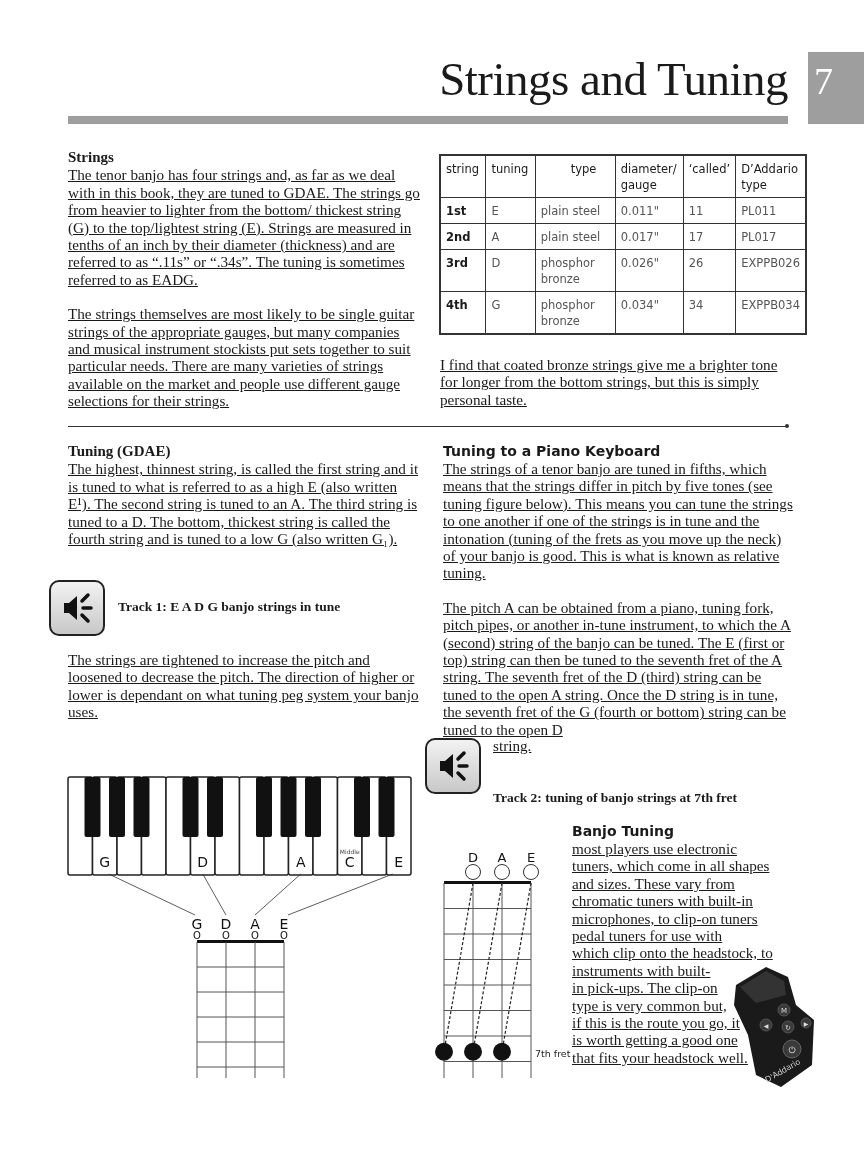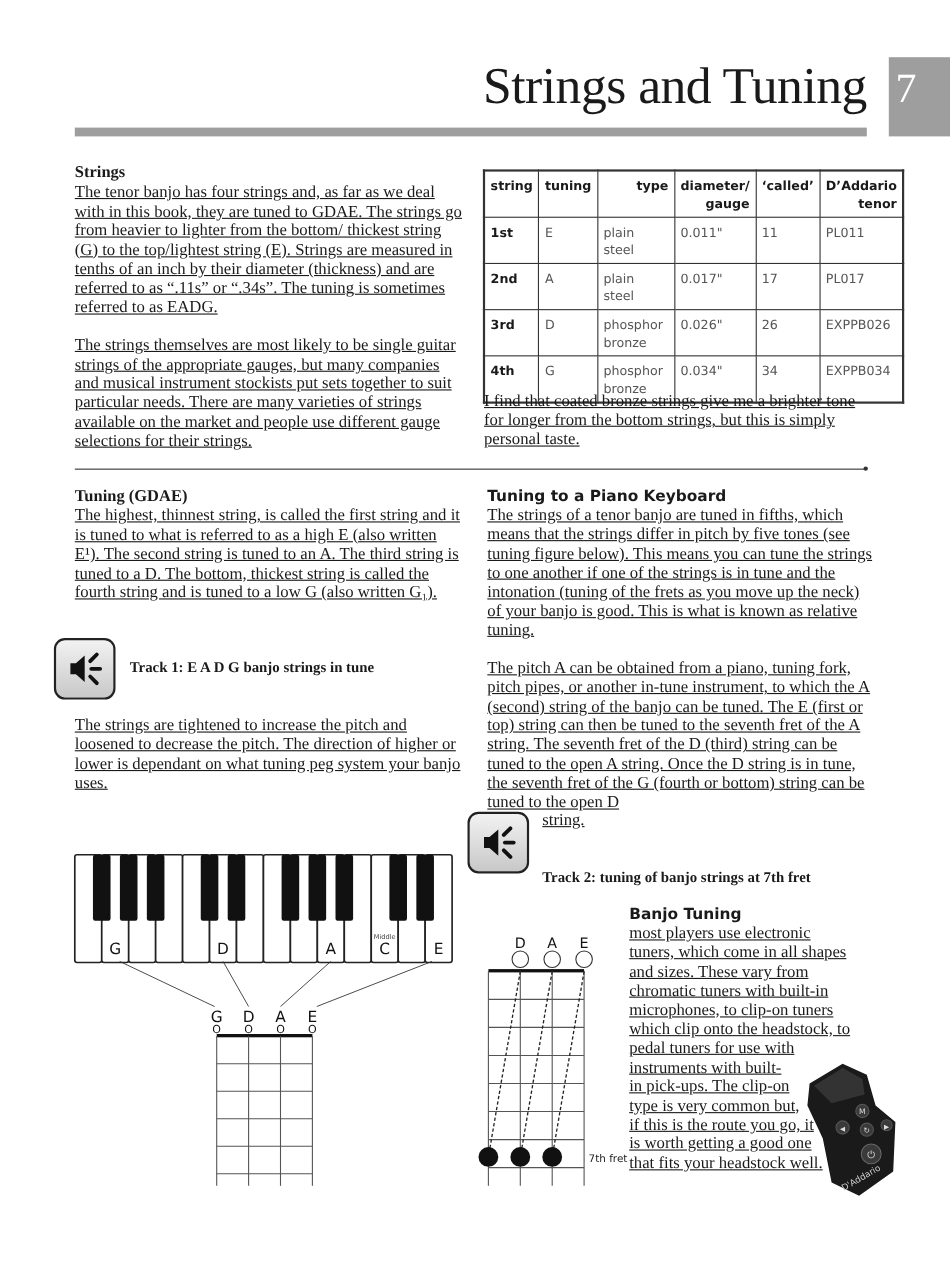--- a/index.html
+++ b/index.html
@@ -6,21 +6,21 @@
   body{width:864px;height:1150px;position:relative;overflow:hidden;font-family:"DejaVu Serif","Liberation Serif",serif;color:#1a1a1a;}
   .abs{position:absolute;}
   .title{right:76px;top:52px;font-family:Liberation Serif, serif;font-size:47px;color:#1a1a1a;letter-spacing:-0.5px;}
   .page-num-box{left:808px;top:52px;width:56px;height:72px;background:#9e9e9e;color:#fff;font-family:"Liberation Serif",serif;font-size:38px;text-align:left;padding-left:6px;box-sizing:border-box;line-height:58px;}
   .title-bar{left:68px;top:116px;width:720px;height:8px;background:#9e9e9e;}
   .body-text{font-family:"Liberation Serif",serif;font-size:15.2px;line-height:17.4px;color:#1a1a1a;text-decoration:underline;}
   .heading{font-family:"Liberation Serif",serif;font-weight:bold;font-size:15px;line-height:17.4px;}
   .sans-heading{font-family:"DejaVu Sans",sans-serif;font-weight:bold;font-size:14px;line-height:17px;}
   table.strings{border-collapse:collapse;font-family:"DejaVu Sans",sans-serif;font-size:11.5px;color:#555;}
   table.strings td,table.strings th{border:1px solid #333;padding:5px 5px 4px 5px;vertical-align:top;text-align:left;line-height:16px;}
-  table.strings th{color:#1a1a1a;font-weight:bold;text-align:right;}
+  table.strings th{color:#1a1a1a;font-weight:normal;}
   table.strings td.rowhead{color:#1a1a1a;font-weight:bold;}
   .divider{left:68px;top:426px;width:718px;height:1px;background:#333;}
   .divider-dot{left:785px;top:424px;width:4px;height:4px;background:#333;border-radius:50%;}
   .speaker{width:56px;height:56px;border:2px solid #222;border-radius:10px;background:linear-gradient(#f2f2f2,#c8c8c8);box-sizing:border-box;}
   .track-label{font-family:"Liberation Serif",serif;font-weight:bold;font-size:13.5px;}
 </style>
 </head>
 <body>
 
 <div class="abs title">Strings and Tuning</div>
@@ -35,21 +35,21 @@
 
 <div class="abs" style="left:439px;top:154px;">
   <table class="strings" style="border:2px solid #333;width:368px;">
     <thead>
       <tr>
         <th style="width:36px;">string</th>
         <th style="width:40px;">tuning</th>
         <th style="width:54px;padding-left:35px;">type</th>
         <th style="width:58px;">diameter/ gauge</th>
         <th style="width:38px;">‘called’</th>
-        <th>D’Addario tenor</th>
+        <th>D’Addario type</th>
       </tr>
     </thead>
     <tbody id="table-body">
         <tr>
           <td class="rowhead">1st</td>
           <td>E</td>
           <td>plain steel</td>
           <td>0.011"</td>
           <td>11</td>
           <td>PL011</td>
@@ -122,22 +122,22 @@
 <div class="abs track-label" style="left:493px;top:790px;">Track 2: tuning of banjo strings at 7th fret</div>
 
 <div class="abs" style="left:572px;top:823px;width:230px;">
   <div class="sans-heading">Banjo Tuning</div>
   <div id="banjo-lines" class="body-text">
       <div>most players use electronic</div>
       <div>tuners, which come in all shapes</div>
       <div>and sizes. These vary from</div>
       <div>chromatic tuners with built-in</div>
       <div>microphones, to clip-on tuners</div>
+      <div>pedal tuners for use with</div>
       <div>which clip onto the headstock, to</div>
-      <div>pedal tuners for use with</div>
       <div>instruments with built-</div>
       <div>in pick-ups. The clip-on</div>
       <div>type is very common but,</div>
       <div>if this is the route you go, it</div>
       <div>is worth getting a good one</div>
       <div>that fits your headstock well.</div>
     </div>
 </div>
 
 <svg class="abs" style="left:60px;top:770px;" width="360" height="320">

